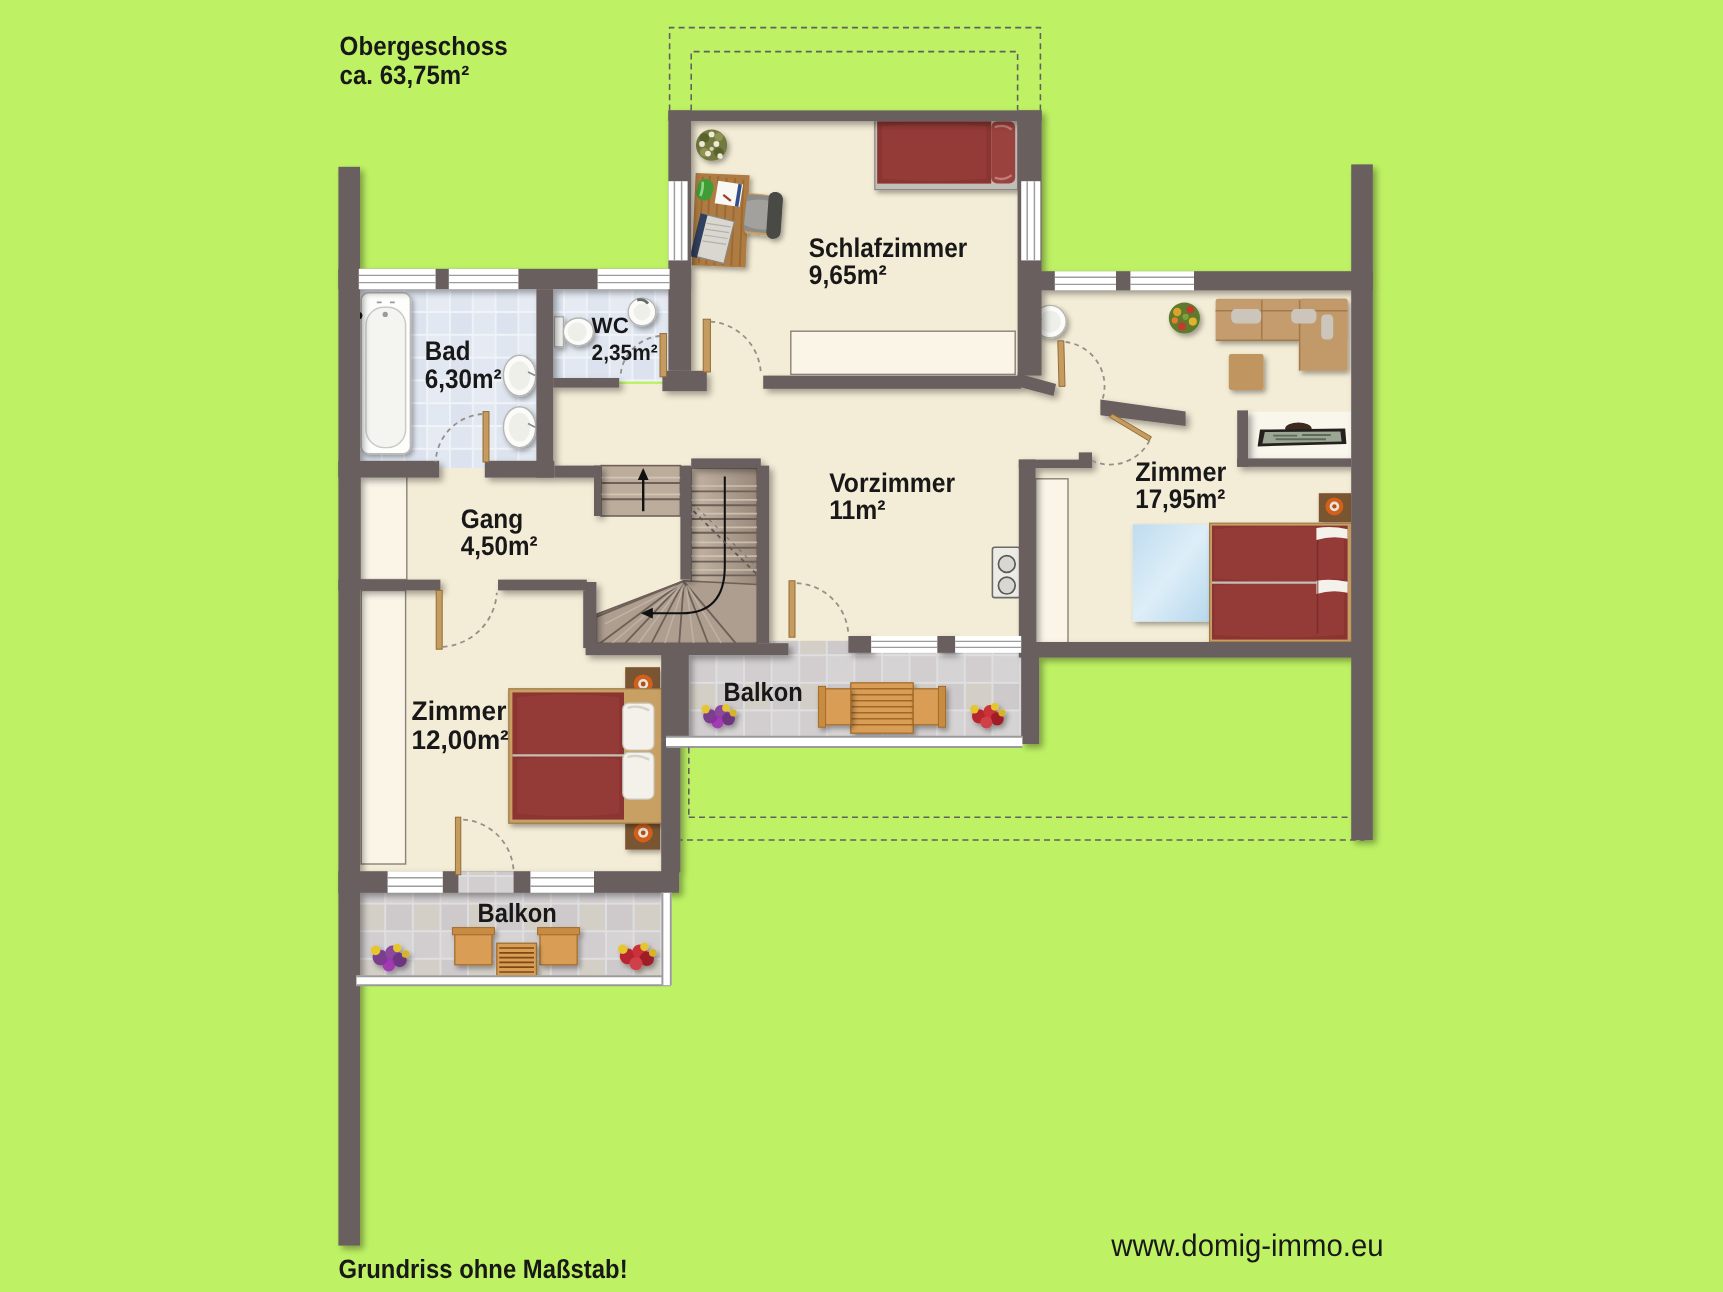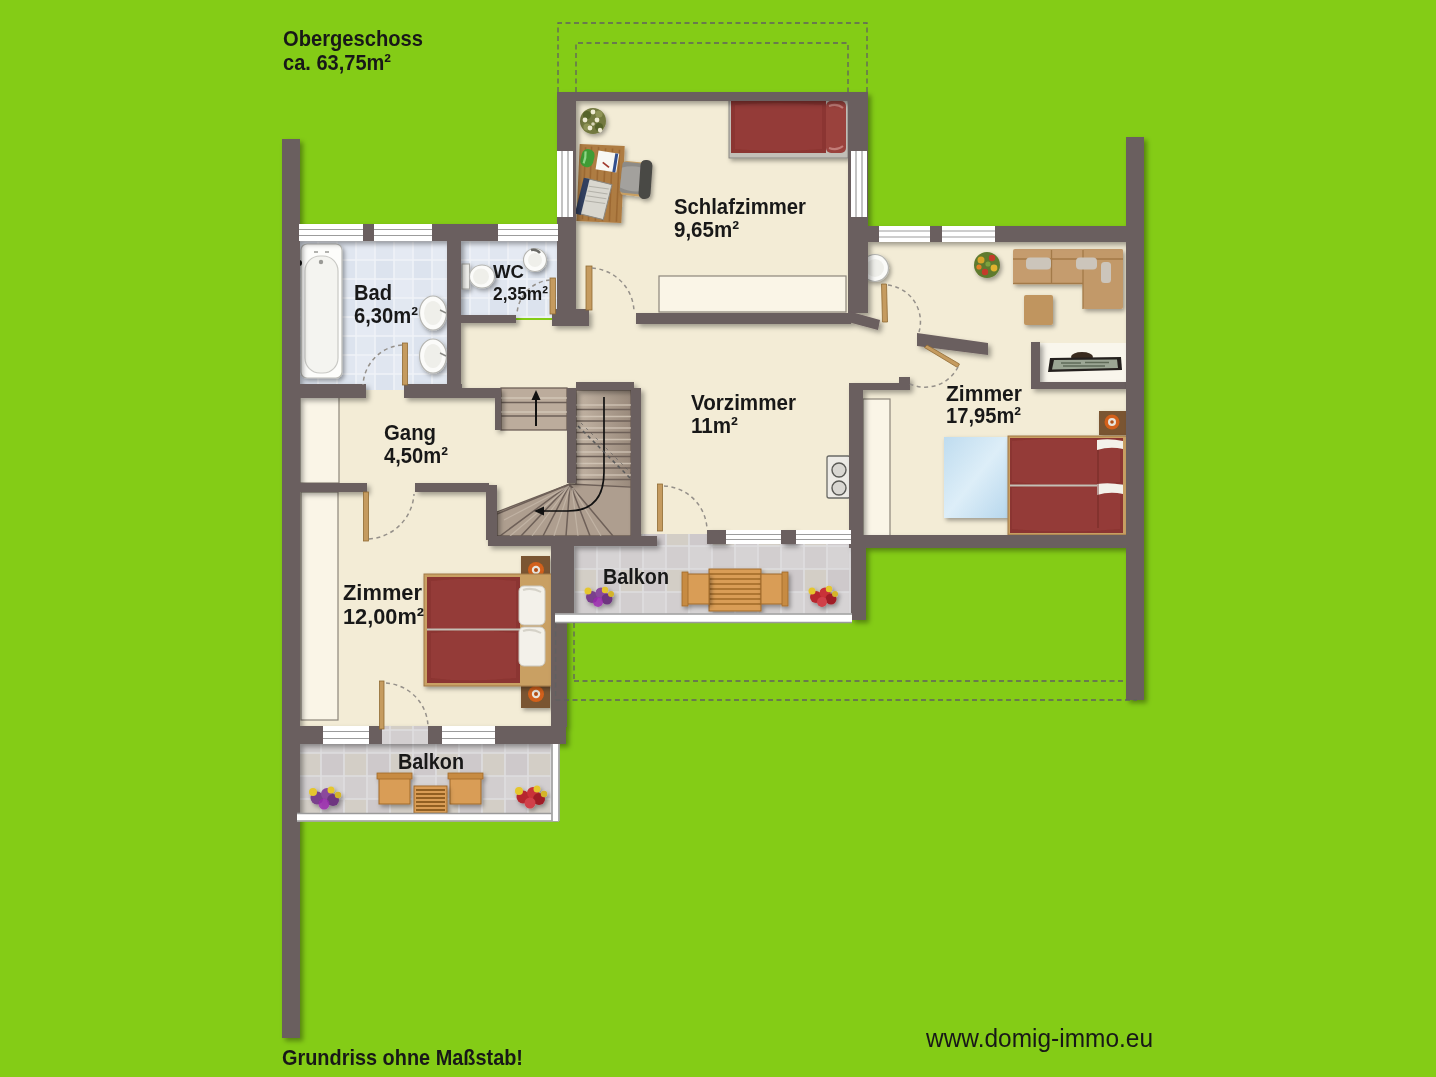--- a/index.html
+++ b/index.html
@@ -1,16 +1,16 @@
 <!DOCTYPE html>
 <html><head>
 <meta charset="utf-8">
 <style>
   html,body{margin:0;padding:0;background:#ffffff;}
-  .page{position:relative;width:1436px;height:1077px;background:#84cc16;overflow:hidden;
+  .page{position:relative;width:1436px;height:1077px;background:#bef264;overflow:hidden;
         font-family:"Liberation Sans", sans-serif;}
   svg{position:absolute;left:0;top:0;}
   text{font-family:"Liberation Sans", sans-serif;fill:#181818;}
   .rl{font-size:22.5px;font-weight:bold;}
   .sl{font-size:18.5px;font-weight:bold;}
 </style>
 </head>
 <body>
 <div class="page">
 <svg width="1436" height="1077" viewBox="0 0 1436 1077">

